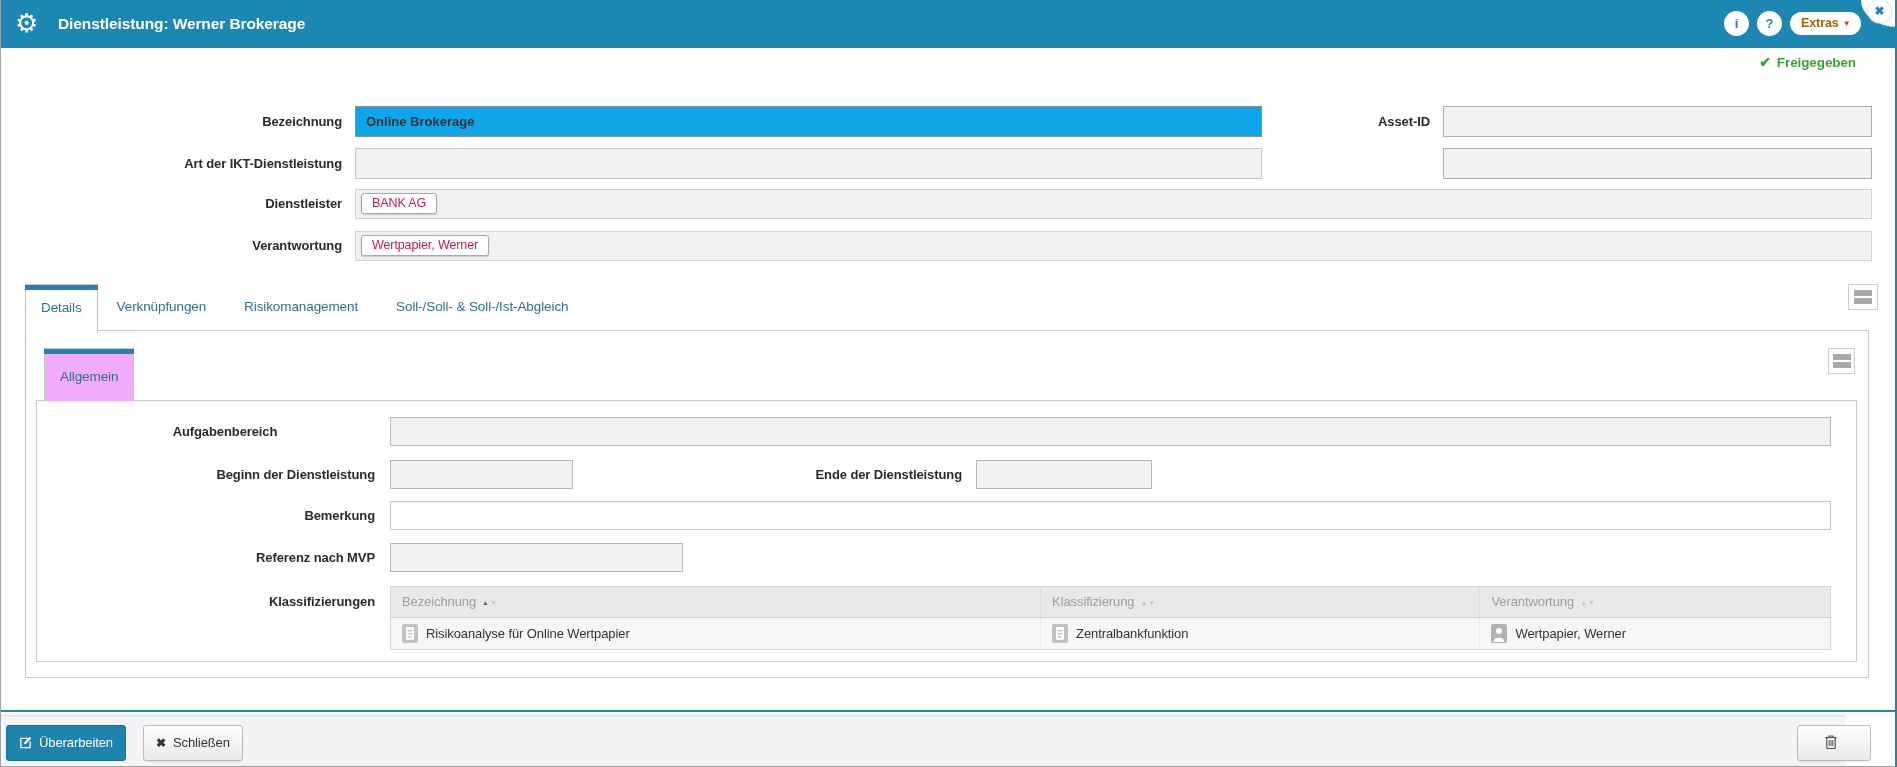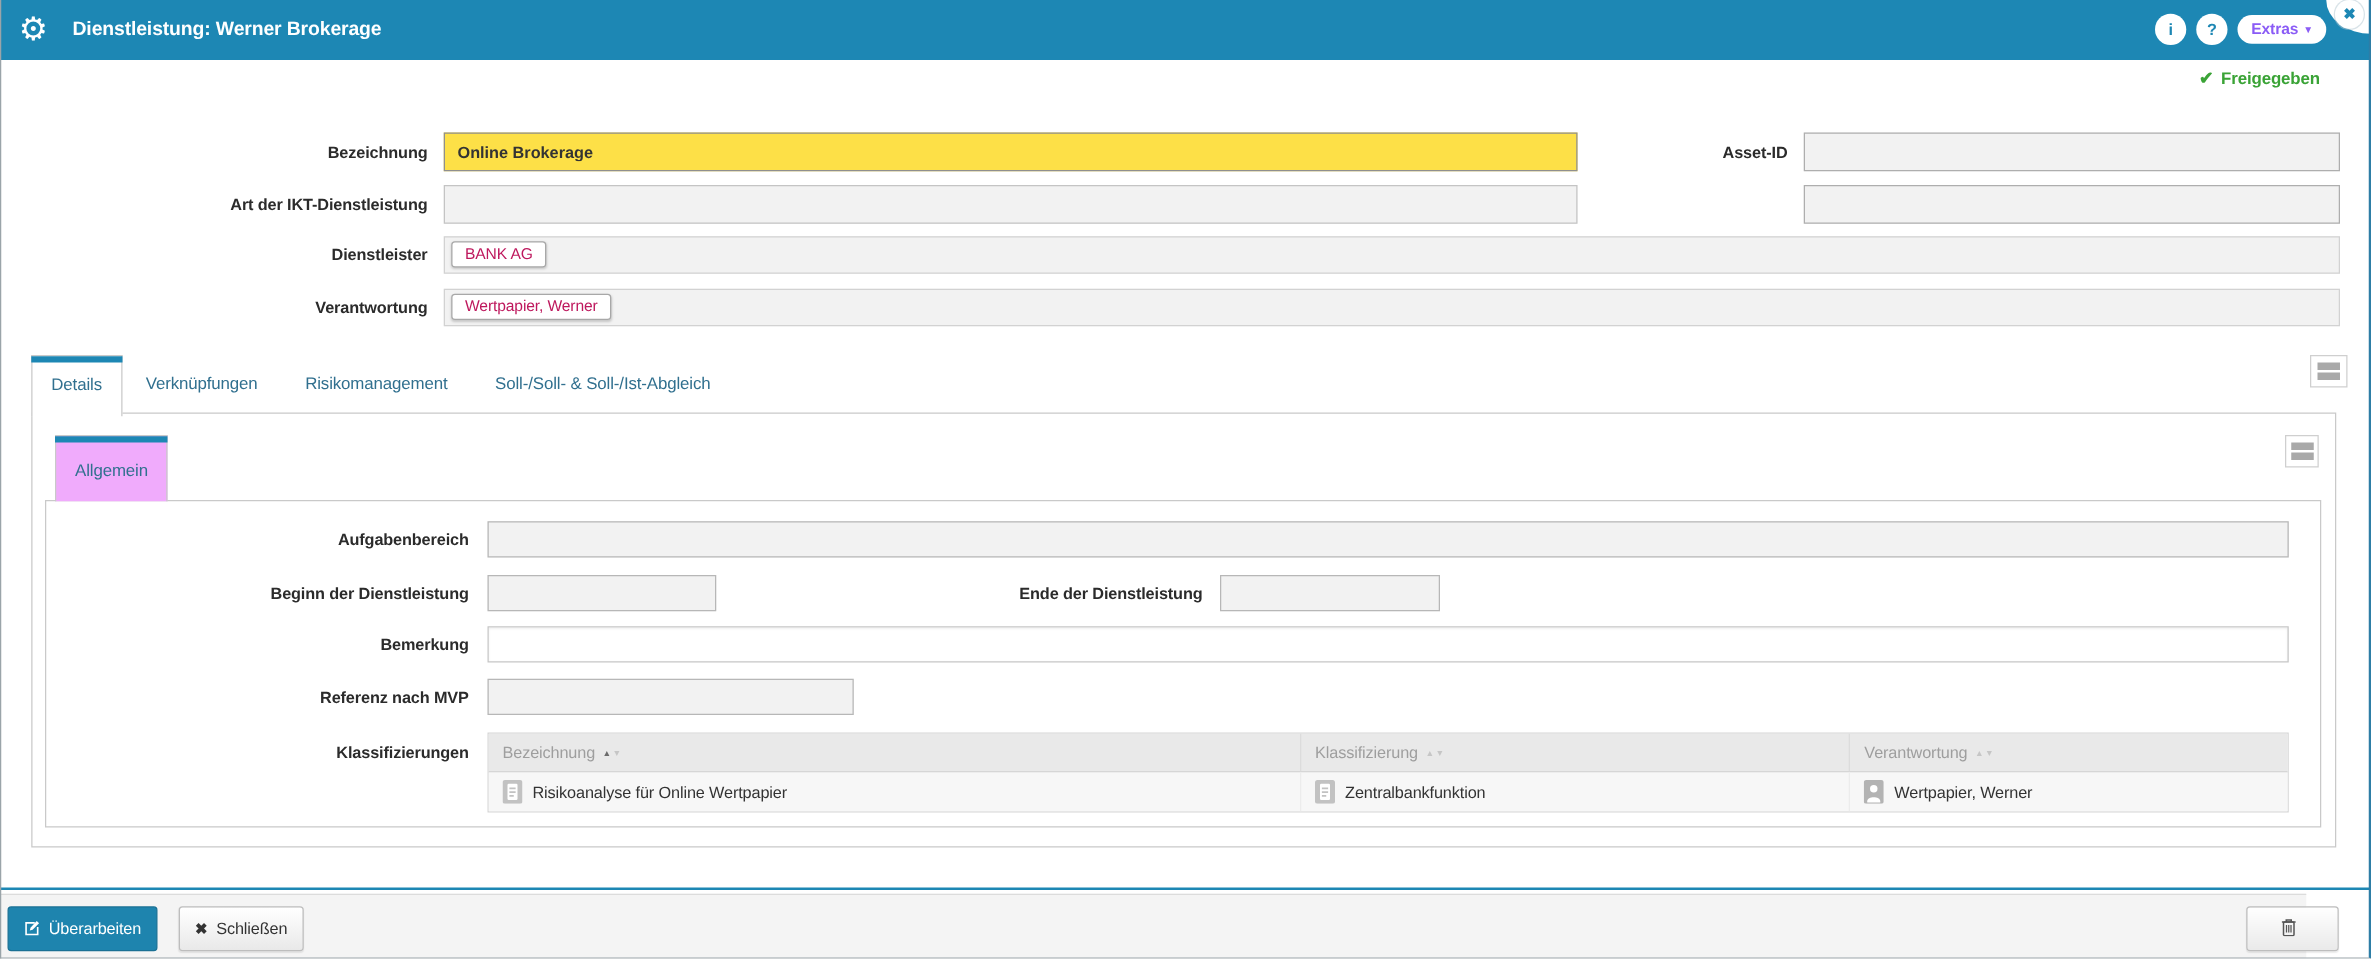--- a/index.html
+++ b/index.html
@@ -11,35 +11,35 @@
     border-left:1px solid #9aa4a9;border-bottom:1px solid #9aa4a9;border-right:2px solid #2e7ea6;}
   
   .titlebar{position:absolute;left:0;top:0;width:1897px;height:48px;background:#1d87b4;}
   .gear{position:absolute;left:15px;top:9px;font-size:26px;line-height:28px;color:#fff;}
   .title{position:absolute;left:58px;top:0;line-height:48px;color:#fff;font-size:15.5px;font-weight:bold;}
   .round-btn{position:absolute;top:11px;width:25px;height:25px;border-radius:50%;background:#fff;
     color:#1d87b4;font-weight:bold;font-size:13px;text-align:center;line-height:25px;cursor:pointer;}
   .btn-info{left:1724px;}
   .btn-help{left:1757px;}
   .extras{position:absolute;left:1790px;top:12px;height:23px;border-radius:12px;background:#fff;
-    color:#8b5cf6;font-weight:bold;font-size:12.5px;line-height:23px;padding:0 11px;cursor:pointer;}
+    color:#a16207;font-weight:bold;font-size:12.5px;line-height:23px;padding:0 11px;cursor:pointer;}
   .extras .caret{font-size:8px;vertical-align:1px;margin-left:4px;}
   .corner-notch{position:absolute;right:0;top:0;width:36px;height:27px;background:#fff;
     border-bottom-left-radius:100% 100%;}
   .close-btn{position:absolute;right:6px;top:0px;width:23px;height:23px;border-radius:50%;background:#fff;
     color:#1d87b4;font-weight:bold;font-size:12px;text-align:center;line-height:23px;cursor:pointer;
     box-shadow:0 0 0 1px rgba(180,200,210,.5);}
   
   .status{position:absolute;top:54px;right:41px;color:#3aa336;font-size:13.5px;font-weight:bold;}
   .status .chk{margin-right:6px;font-size:14px;}
   
   .flabel{position:absolute;width:330px;text-align:right;font-weight:bold;font-size:13px;line-height:31px;color:#2b2b2b;}
   .ro{background:#f2f2f2;border:1px solid #aeaeae;box-sizing:border-box;font-family:inherit;
      font-size:13px;color:#333;padding:0 10px;}
-  input.main{border:1px solid #8f8f8f;background:#fde047;font-weight:bold;}
+  input.main{border:1px solid #8f8f8f;background:#0ea5e9;font-weight:bold;}
   .fieldbox{position:absolute;background:#f2f2f2;border:1px solid #d2d2d2;box-sizing:border-box;}
   .chip{display:inline-block;margin:3px 0 0 5px;background:#fff;border:1px solid #a8a8a8;border-radius:3px;
     padding:2px 10px 3px;font-size:12.5px;color:#be185d;box-shadow:0 1px 2px rgba(0,0,0,.18);cursor:pointer;}
   
   .tabs{position:absolute;left:25px;top:284px;height:47px;display:flex;z-index:3;}
   .tab{height:47px;line-height:45px;font-size:13.5px;color:#31708f;padding:0 19px;cursor:pointer;white-space:nowrap;}
   .tab.active{background:#fff;border:1px solid #c9c9c9;border-bottom:none;position:relative;
     padding:0 15px;height:48px;}
   .tab.active::before{content:"";position:absolute;left:-1px;right:-1px;top:0;height:5px;background:#1d87b4;}
   .panel-toggle{position:absolute;width:30px;height:26px;background:#fff;border:1px solid #cfcfcf;
@@ -142,21 +142,21 @@
   <div class="subtabs">
     <div class="subtab active">Allgemein</div>
   </div>
   <div class="panel-toggle pt-inner">
       <span></span>
       <span></span>
     </div>
 
   <div class="panel-inner"></div>
 
-  <div class="dlabel" style="left:75px;top:417px;">Aufgabenbereich</div>
+  <div class="dlabel" style="left:75px;top:417px;text-align:center;">Aufgabenbereich</div>
   <input class="iro" style="left: 390px; top: 417px; width: 1441px;" readonly="" value="">
 
   <div class="dlabel" style="left:75px;top:460px;">Beginn der Dienstleistung</div>
   <input class="iro" style="left: 390px; top: 460px; width: 183px;" readonly="" value="">
   <div class="dlabel" style="left:662px;top:460px;">Ende der Dienstleistung</div>
   <input class="iro" style="left: 976px; top: 460px; width: 176px;" readonly="" value="">
 
   <div class="dlabel" style="left:75px;top:501px;">Bemerkung</div>
   <input class="irw" style="left: 390px; top: 501px; width: 1441px;" value="">
 

